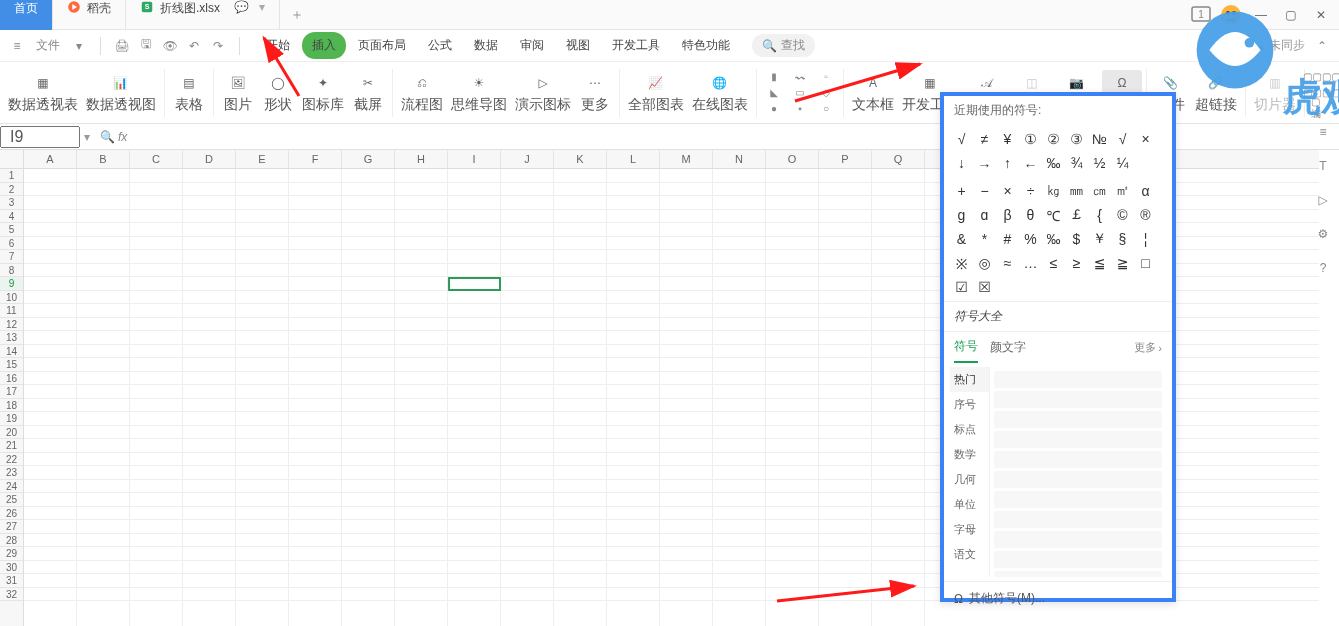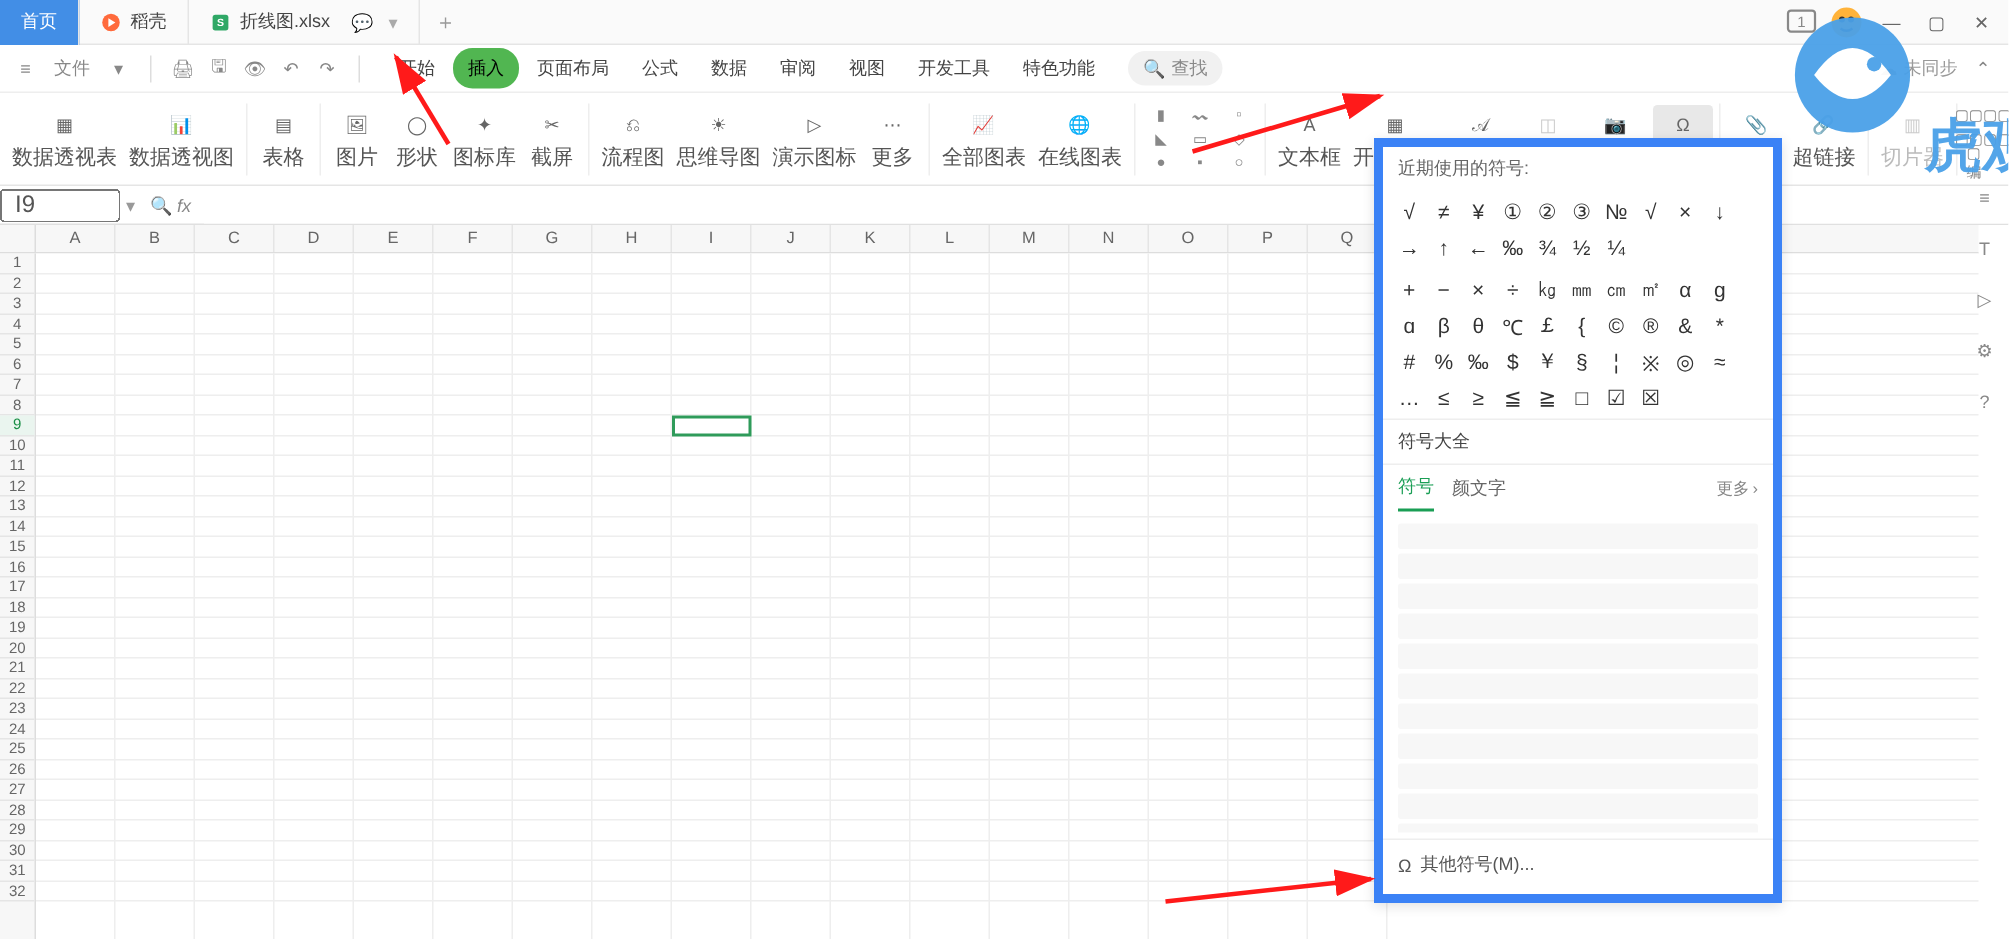--- a/index.html
+++ b/index.html
@@ -1,34 +1,34 @@
 <!DOCTYPE html>
 <html><head>
   <meta charset="utf-8">
   <style>
     * { box-sizing: border-box; margin: 0; padding: 0; font-family: "Microsoft YaHei", "SimSun", sans-serif; }
     body { width: 1339px; height: 626px; background: #fff; overflow: hidden; font-size: 12px; color: #444; position: relative; }
     
     .titlebar { height: 30px; background: #fafafa; display: flex; align-items: center; border-bottom: 1px solid #e5e5e5; }
-    .tab { height: 30px; display: flex; align-items: center; padding: 0 14px; gap: 6px; cursor: pointer; border-right: 1px solid #e5e5e5; }
+    .tab { height: 30px; display: flex; align-items: flex-start; padding: 0 14px; gap: 6px; cursor: pointer; border-right: 1px solid #e5e5e5; }
     .tab.active { background: #428ee6; color: #fff; }
     .tab-icon { width: 14px; height: 14px; display: inline-flex; align-items: center; justify-content: center; }
     .tab-icon svg { width: 14px; height: 14px; }
     .tab-add { padding: 0 10px; color: #999; font-size: 14px; }
     .win-ctrls { margin-left: auto; display: flex; align-items: center; gap: 6px; padding-right: 6px; }
     .win-ctrls span { width: 24px; height: 24px; display: inline-flex; align-items: center; justify-content: center; color: #666; cursor: pointer; }
     .nav-ico { width:18px; height:18px; display:inline-flex;align-items:center;justify-content:center;}
 
     .menubar { height: 32px; display: flex; align-items: center; padding: 0 8px; gap: 4px; border-bottom: 1px solid #eee; }
     .menubar .mini-icons { display: flex; gap: 6px; align-items: center; color: #888; }
     .menubar .mini-icons span { width:18px;height:18px;display:inline-flex;align-items:center;justify-content:center;border-radius:3px;}
     .menubar-sep { width:1px;height:18px;background:#ddd;margin:0 6px;}
     .menutabs { display:flex; gap:2px; margin-left: 6px;}
     .menutab { padding: 5px 10px; border-radius: 4px; cursor: pointer; font-size: 12px; text-align: center; }
-    .menutab.on { background: #51b651; color:#000000;border-radius:13px; }
+    .menutab.on { background: #51b651; color:#404040;border-radius:13px; }
     .search-box { margin-left: 8px; display:flex;align-items:center;gap:4px;background:#f1f1f1;border-radius:12px;padding:3px 10px;color:#888;font-size:12px;}
     .sync { margin-left:auto;color:#999;font-size:12px;display:flex;align-items:center;gap:4px;padding-right:4px;}
 
     .ribbon { height: 62px; display:flex; align-items: center; padding: 0 4px; border-bottom:1px solid #e5e5e5;}
     .ribbon-item { display:flex; flex-direction:column; align-items:center; justify-content:center; padding: 2px 4px; min-width: 40px; cursor:pointer;}
     .ribbon-item .lbl { font-size:14px;color:#555;margin-top:2px;white-space:nowrap;}
     .ribbon-item.dim .lbl { color:#bbb;}
     .ribbon-item.hl { background:#e8e8e8; border-radius:3px;}
     .ico { width:22px;height:22px; display:inline-flex;align-items:center;justify-content:center;color:#666;}
     .ribbon-sep { width:1px;height:48px;background:#eee;margin:0 4px;}
@@ -52,25 +52,25 @@
     .grid { position:absolute;left:24px;top:19px;right:20px;bottom:0;background:#fff;}
     .grid-lines-v { position:absolute;inset:0;display:flex;}
     .grid-lines-v div{border-right:1px solid #eee;}
     .grid-lines-h { position:absolute;inset:0;}
     .grid-lines-h div{height:13.5px;border-bottom:1px solid #eee;}
     .sel-cell { position:absolute; width:53px; height:14px; border:2px solid #2f9b5a; background:#fff;}
 
     .side-rail { position:absolute; right:0; top:120px; width:32px; display:flex;flex-direction:column;gap:10px;align-items:center;color:#888;}
     .side-rail span{width:24px;height:24px;display:inline-flex;align-items:center;justify-content:center;cursor:pointer;}
 
-    .symbol-panel { position:absolute; left:916px; top:92px; width:272px; height:510px; background:#fff; border:6px solid #3b82f6; box-shadow:0 2px 8px rgba(0,0,0,.12); font-size:12px;}
+    .symbol-panel { position:absolute; left:940px; top:92px; width:236px; height:510px; background:#fff; border:4px solid #3b82f6; box-shadow:0 2px 8px rgba(0,0,0,.12); font-size:12px;}
     .sp-section-title { padding:6px 10px;color:#666;background:#fff;font-size:12px;}
     .sp-grid { display:flex;flex-wrap:wrap;padding:2px 6px;gap:0px;}
     .sp-grid span{width:23px;height:24px;display:inline-flex;align-items:center;justify-content:center;font-size:14px;color:#333;cursor:pointer;}
-    .sp-main-head { display:flex;align-items:center;padding:6px 10px;border-top:1px solid #eee;border-bottom:1px solid #eee;}
+    .sp-main-head { display:flex;align-items:center;padding:6px 10px;border-top:1px solid #eee;border-bottom:1px solid #eee;font-style:italic;}
     .sp-tabrow { display:flex;padding:0 10px;gap:12px;align-items:center;}
     .sp-tab { padding:6px 0;color:#666;cursor:pointer;}
     .sp-tab.on { color:#1a9e55;border-bottom:2px solid #1a9e55;}
     .sp-more { margin-left:auto;color:#888;font-size:11px;display:flex;align-items:center;gap:2px;}
     .sp-cats { display:flex;padding:4px 6px;gap:0;height:218px;}
     .sp-catlist { width:40px;display:flex;flex-direction:column;gap:0;border-right:1px solid #f0f0f0;}
     .sp-catlist div{padding:5px 4px;color:#666;cursor:pointer;font-size:11px;}
     .sp-catlist div.on{color:#333;background:#f5f5f5;}
     .sp-catbody { flex:1;overflow:hidden;padding:4px;}
     .sp-catbody .row { height:17px;background:#f7f7f7;margin-bottom:3px;border-radius:2px;}
@@ -478,20 +478,30 @@
   <div class="sp-main-head">符号大全</div>
   <div class="sp-tabrow">
     <div class="sp-tab on">符号</div>
     <div class="sp-tab">颜文字</div>
     <div class="sp-more">
         <span>更多</span> 
         <span>›</span>
       </div>
   </div>
   <div class="sp-cats">
+    <div class="sp-catlist" id="catlist">
+        <div class="on">热门</div>
+        <div>序号</div>
+        <div>标点</div>
+        <div>数学</div>
+        <div>几何</div>
+        <div>单位</div>
+        <div>字母</div>
+        <div>语文</div>
+      </div>
     <div class="sp-catbody" id="catbody">
         <div class="row"></div>
         <div class="row"></div>
         <div class="row"></div>
         <div class="row"></div>
         <div class="row"></div>
         <div class="row"></div>
         <div class="row"></div>
         <div class="row"></div>
         <div class="row"></div>

